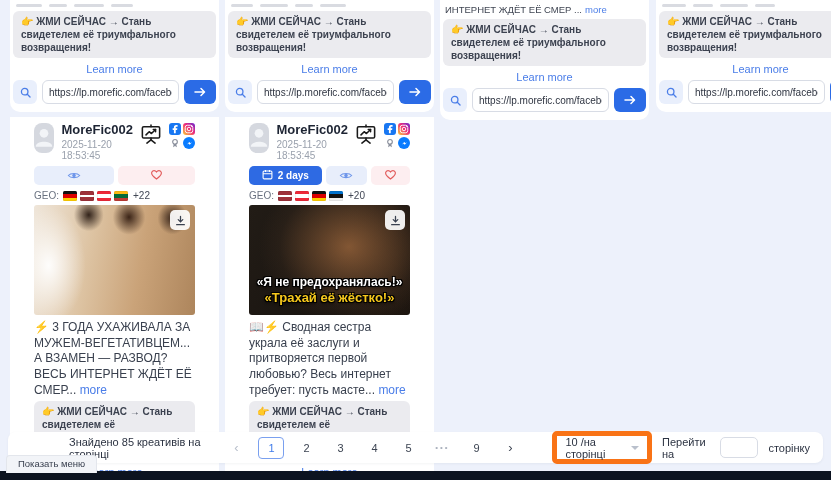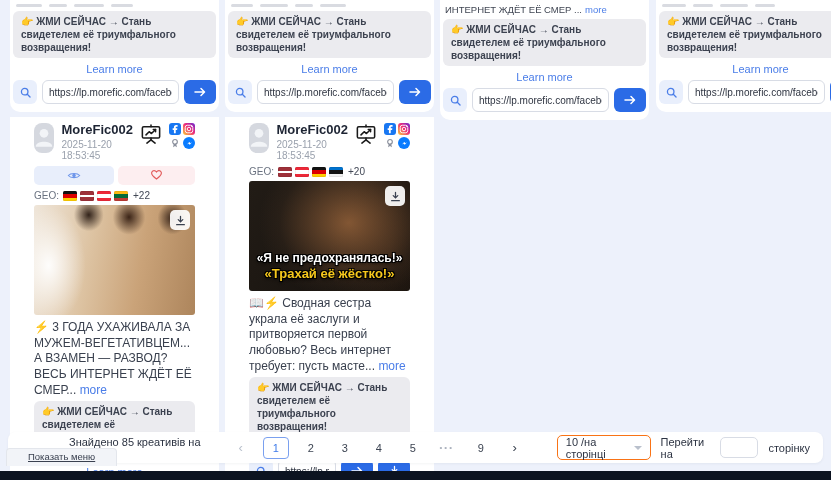--- a/index.html
+++ b/index.html
@@ -80,32 +80,32 @@
   
   .footer{position:absolute;left:8px;right:8px;top:432px;height:31px;background:#fff;border-radius:8px;
           display:flex;align-items:center;gap:10px;padding:0 13px;box-shadow:0 1px 3px rgba(20,30,60,.05);z-index:4;}
   .found{font-size:11px;color:#2c3342;margin-right:2px;margin-left:48px;}
   .pg{min-width:20px;height:20px;display:flex;align-items:center;justify-content:center;
       font-size:11px;color:#3c4452;cursor:pointer;border-radius:4px;padding:0 2px;}
   .pg.prev{color:#b9c0cc;font-size:13px;}
   .pg.next{color:#3c4452;font-size:13px;}
   .pg.active{border:1px solid #7aa0ef;color:#3f7bea;min-width:20px;}
   .pg.dots{color:#aab1bd;font-size:8px;letter-spacing:2px;}
-  .per-page{display:flex;align-items:center;gap:8px;border:1px solid #f97316;border-radius:5px;
+  .per-page{display:flex;align-items:center;gap:8px;border:5px solid #f97316;border-radius:5px;
             height:23px;padding:0 8px;font-size:11px;color:#2c3342;cursor:pointer;margin-left:20px;}
   .sel-chev{width:0;height:0;border-left:4px solid transparent;border-right:4px solid transparent;
             border-top:4px solid #b9c0cc;}
   .goto-label,.goto-suffix{font-size:11px;color:#2c3342;}
   .goto-input{width:38px;height:21px;box-sizing:border-box;border:1px solid #d8dce5;border-radius:5px;
               font-size:11px;padding:0 5px;font-family:"Liberation Sans",sans-serif;}
 
   
   .bottom-bar{position:absolute;left:0;right:0;bottom:0;height:9px;background:#0c1320;z-index:5;}
-  .menu-tab{position:absolute;left:6px;bottom:14px;background:#f2f4f8;border:1px solid #e3e6ec;border-bottom:none;
-            padding:2px 21px 4px;font-size:9.5px;color:#3a4150;border-radius:4px 4px 0 0;z-index:6;cursor:pointer;text-decoration:underline;}
+  .menu-tab{position:absolute;left:6px;bottom:7px;background:#f2f4f8;border:1px solid #e3e6ec;border-bottom:none;
+            padding:2px 11px 4px;font-size:9.5px;color:#3a4150;border-radius:4px 4px 0 0;z-index:6;cursor:pointer;}
 </style>
 </head>
 <body>
 
 <div class="canvas">
 
   <div class="col" style="left:10px">
     <div class="tail-card">
       <div class="clip-dashes">
           <span style="width:26px"></span>
@@ -300,20 +300,40 @@
                   <path d="M4.6 7.2L3.6 11l2.4-1.4L8.4 11l-1-3.8z" fill="#8a8f9c"></path>
                 </svg>
               </span>
             <span class="si ms">
                 <svg width="9" height="9" viewBox="0 0 12 12">
                   <path d="M2.4 7.6L5.6 3.9l1.9 1.7 2.1-1.7L6.4 7.8 4.5 6.1z" fill="#fff"></path>
                 </svg>
               </span>
           </span>
         </div>
+      </div>
+      <div class="cc-btns">
+        <button class="days-btn">
+            <span><svg width="11" height="11" viewBox="0 0 12 12" fill="none" stroke="#fff" stroke-width="1.2">
+                <rect x="1.2" y="2.2" width="9.6" height="8.6" rx="1.2"></rect>
+                <path d="M1.2 5.1h9.6M3.8 1v2.2M8.2 1v2.2"></path>
+              </svg></span>
+            <span>2 days</span>
+          </button>
+        <button class="chip eye">
+            <span><svg width="14" height="9" viewBox="0 0 16 10">
+                <path d="M1.5 5C4 1.8 12 1.8 14.5 5 12 8.2 4 8.2 1.5 5Z" fill="none" stroke="#6d95ea" stroke-width="1.2"></path>
+                <circle cx="8" cy="5" r="2" fill="#6d95ea"></circle>
+              </svg></span>
+          </button>
+        <button class="chip heart">
+            <span><svg width="13" height="11" viewBox="0 0 24 21" fill="none" stroke="#e25c5c" stroke-width="2.2">
+                <path d="M12 19C4 13.5 1.5 9 3.2 5.6 4.9 2.2 9.5 2 12 5.6 14.5 2 19.1 2.2 20.8 5.6 22.5 9 20 13.5 12 19Z"></path>
+              </svg></span>
+          </button>
       </div>
       <div class="geo-row">
         <span class="geo-label">GEO:</span>
         <span class="flag flag-lv"></span>
         <span class="flag flag-at"></span>
         <span class="flag flag-de"></span>
         <span class="flag flag-ee"></span>
         <span class="geo-extra">+20</span>
       </div>
       <div class="cc-image img-dark">

